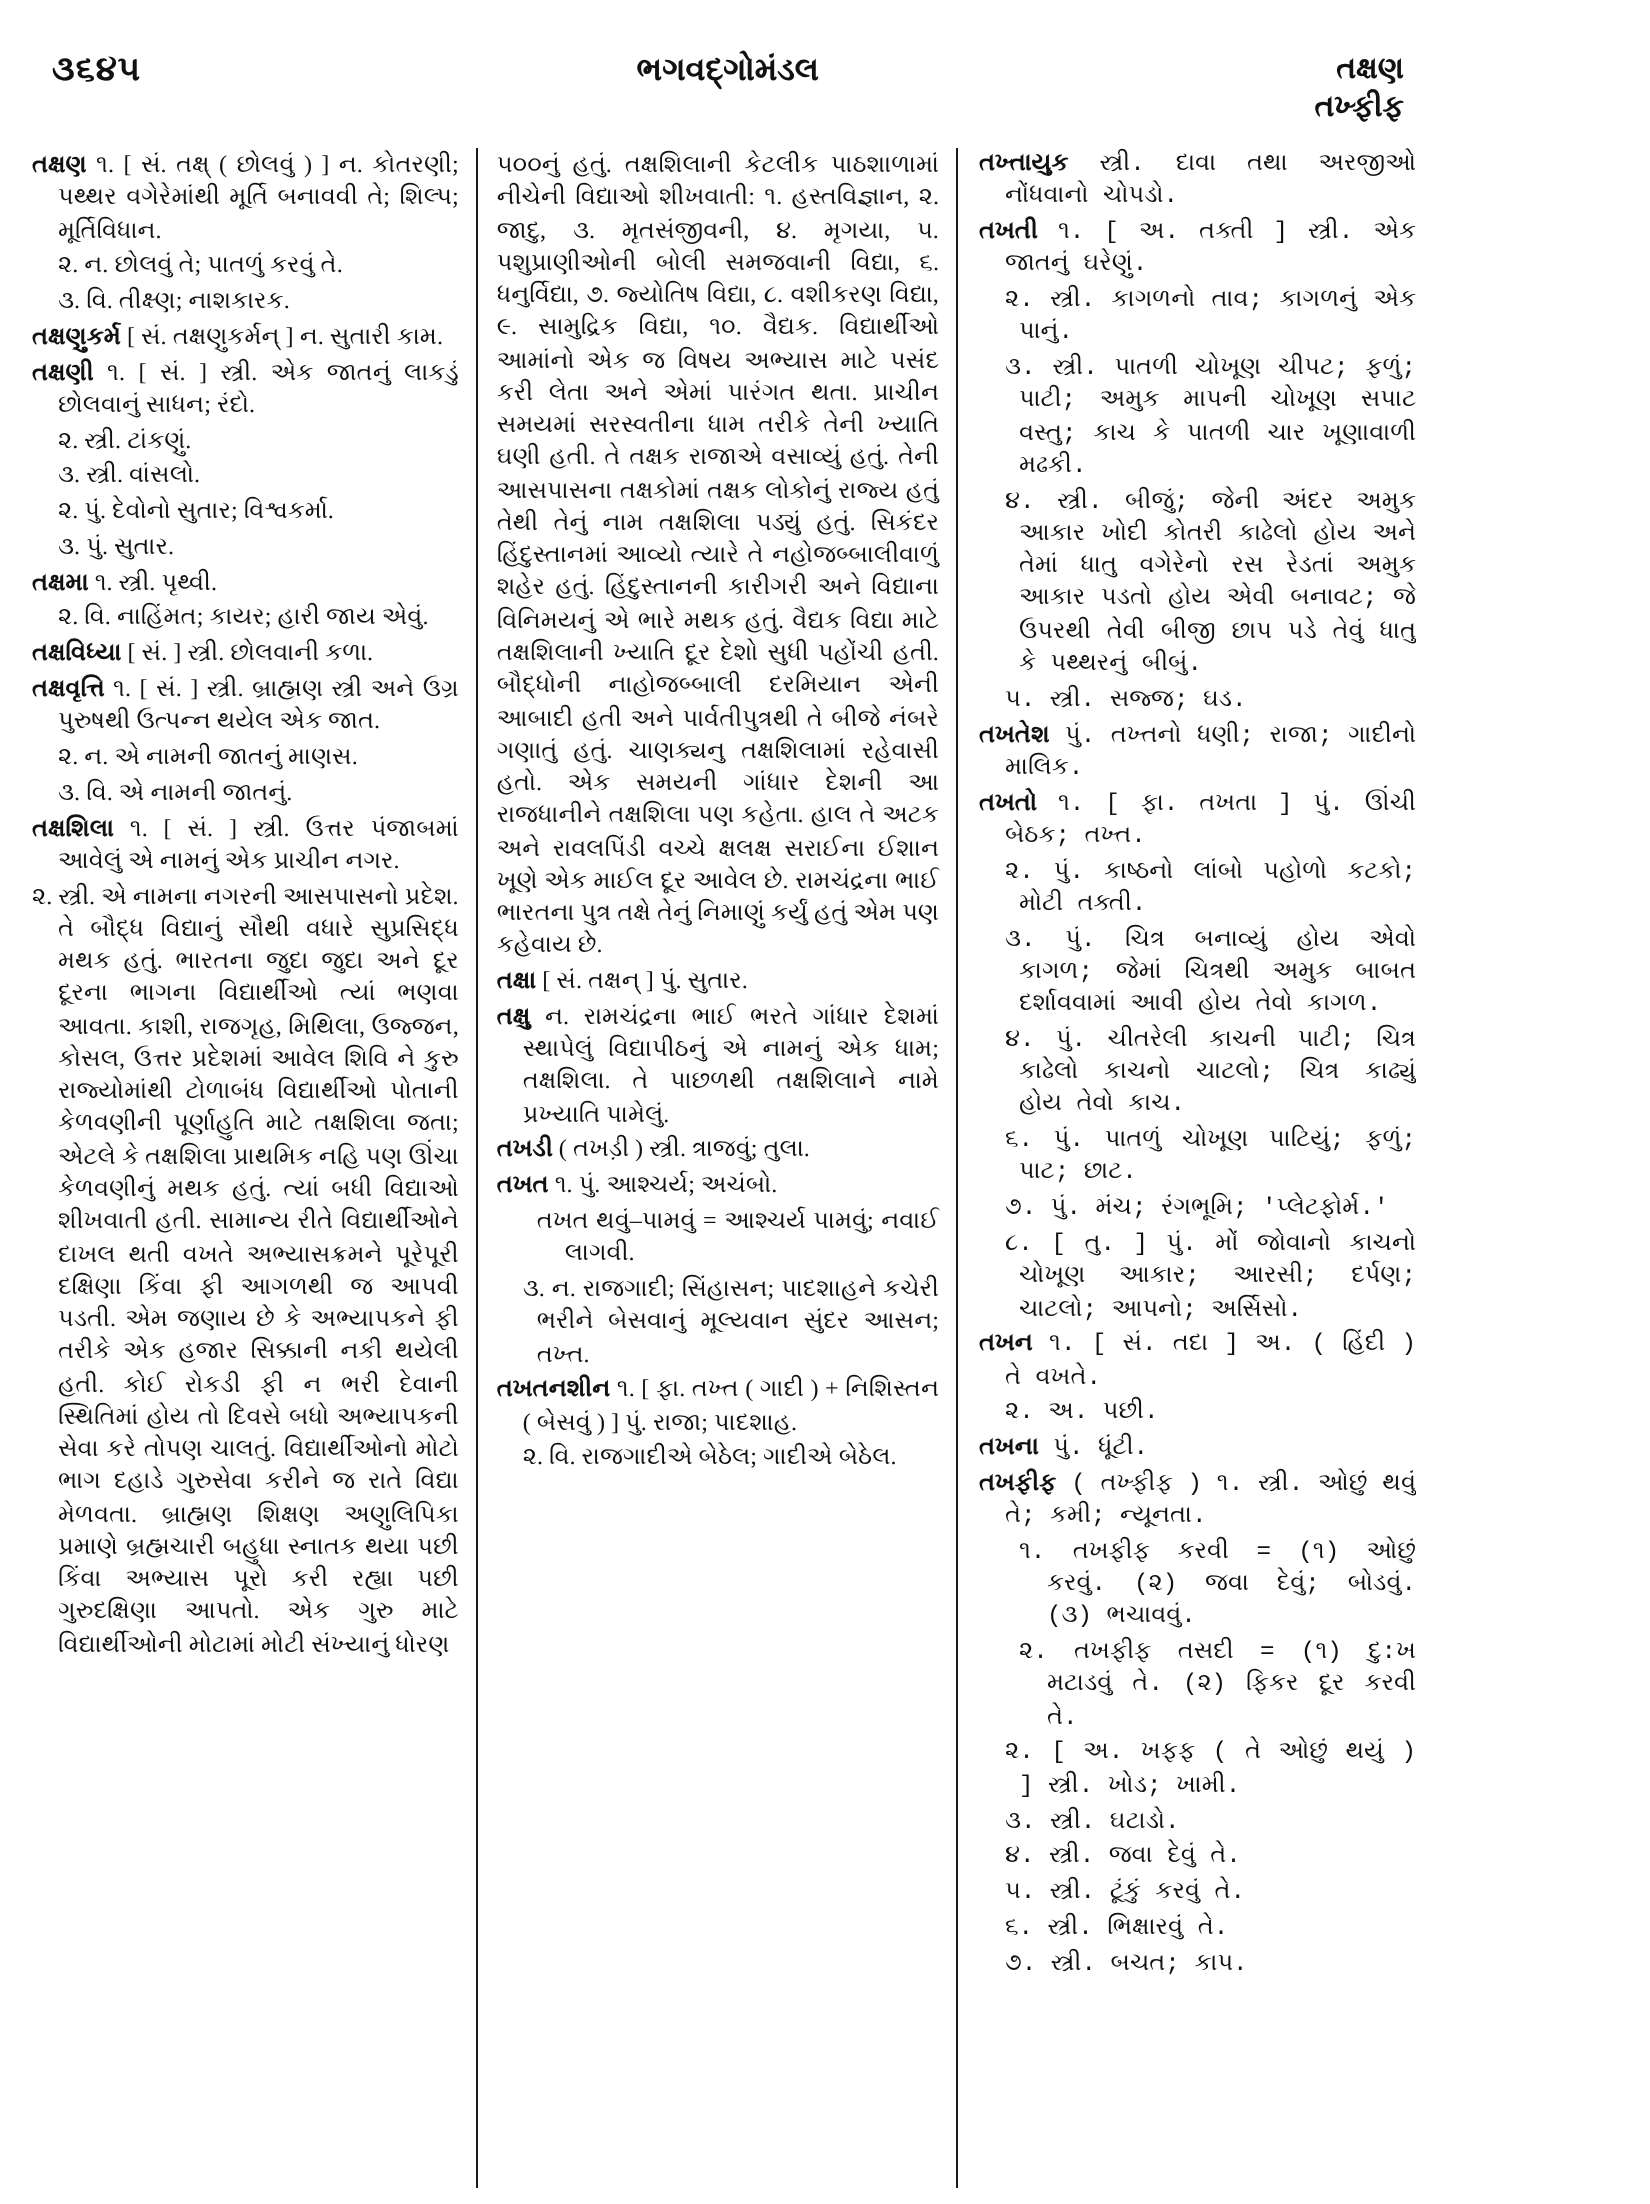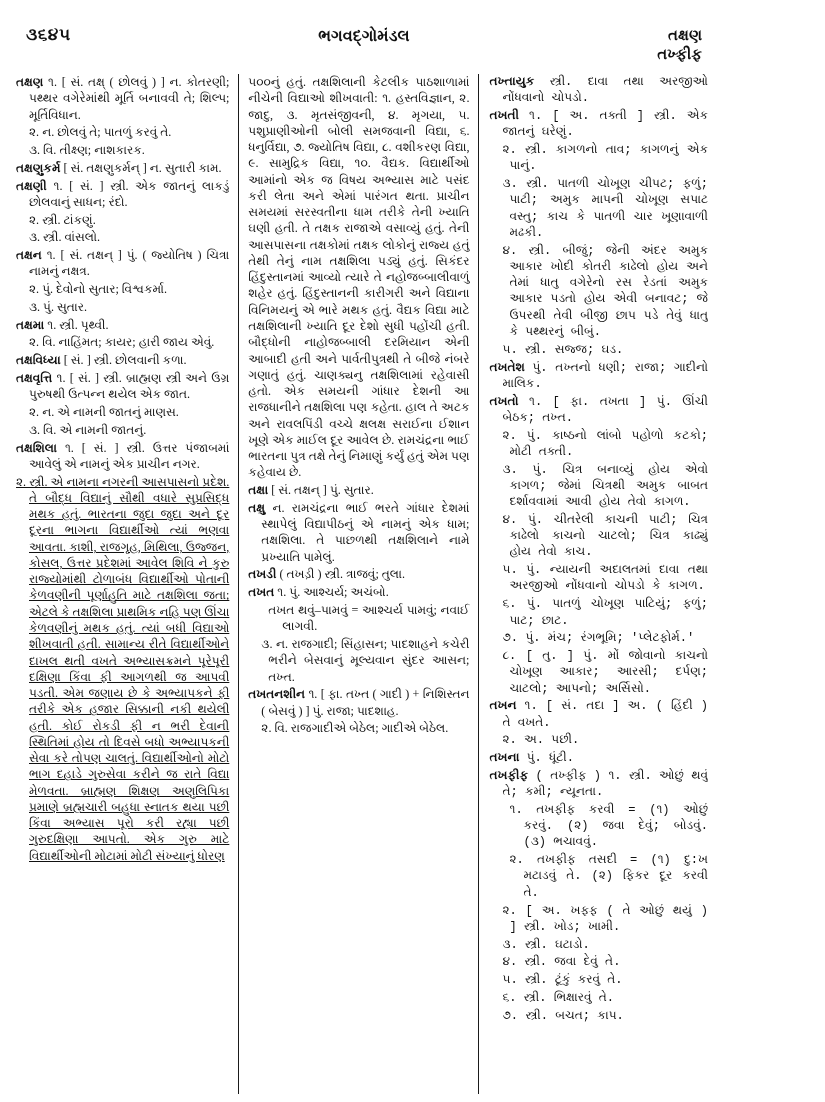--- a/index.html
+++ b/index.html
@@ -95,21 +95,20 @@
   
   .sense {
     margin: 0 0 1.5px 0;
     padding-left: 20px;
     text-indent: -7px;
   }
   .para {
     margin: 0 0 19px 0;
     padding-left: 13px;
     text-indent: -13px;
-    text-decoration: underline;
   }
   .cont {
     margin: 0 0 1.5px 0;
     padding-left: 0;
     text-indent: 0;
   }
   .subex {
     margin: 0 0 1.5px 0;
     padding-left: 34px;
     text-indent: -14px;
@@ -131,21 +130,20 @@
 
   <div class="columns">
     <div class="col col-1">
         <p class="entry hang" id="col1-block-0"><span class="hw">તક્ષણ</span><span> ૧. [ સં. તક્ષ્ ( છોલવું ) ] ન. કોતરણી; પથ્થર વગેરેમાંથી મૂર્તિ બનાવવી તે; શિલ્પ; મૂર્તિવિધાન.</span></p>
         <p class="sense" id="col1-block-1">૨. ન. છોલવું તે; પાતળું કરવું તે.</p>
         <p class="sense" id="col1-block-2">૩. વિ. તીક્ષ્ણ; નાશકારક.</p>
         <p class="entry hang" id="col1-block-3"><span class="hw">તક્ષણુકર્મ</span><span> [ સં. તક્ષણુકર્મન્ ] ન. સુતારી કામ.</span></p>
         <p class="entry hang" id="col1-block-4"><span class="hw">તક્ષણી</span><span> ૧. [ સં. ]  સ્ત્રી. એક જાતનું લાકડું છોલવાનું સાધન; રંદો.</span></p>
         <p class="sense" id="col1-block-5">૨. સ્ત્રી. ટાંકણું.</p>
         <p class="sense" id="col1-block-6">૩. સ્ત્રી. વાંસલો.</p>
-        <p class="entry hang" id="col1-block-7"><span class="hw">તક્ષન</span><span> ૧. [ સં. તક્ષન્ ] પું. ( જ્યોતિષ ) ચિત્રા નામનું નક્ષત્ર.</span></p>
         <p class="sense" id="col1-block-8">૨. પું. દેવોનો સુતાર; વિશ્વકર્મા.</p>
         <p class="sense" id="col1-block-9">૩. પું. સુતાર.</p>
         <p class="entry hang" id="col1-block-10"><span class="hw">તક્ષમા</span><span> ૧. સ્ત્રી. પૃથ્વી.</span></p>
         <p class="sense" id="col1-block-11">૨. વિ. નાહિંમત; કાયર; હારી જાય એવું.</p>
         <p class="entry hang" id="col1-block-12"><span class="hw">તક્ષવિધ્યા</span><span> [ સં. ] સ્ત્રી. છોલવાની કળા.</span></p>
         <p class="entry hang" id="col1-block-13"><span class="hw">તક્ષવૃત્તિ</span><span> ૧. [ સં. ] સ્ત્રી. બ્રાહ્મણ સ્ત્રી અને ઉગ્ર પુરુષથી ઉત્પન્ન થયેલ એક જાત.</span></p>
         <p class="sense" id="col1-block-14">૨. ન. એ નામની જાતનું માણસ.</p>
         <p class="sense" id="col1-block-15">૩. વિ. એ નામની જાતનું.</p>
         <p class="entry hang" id="col1-block-16"><span class="hw">તક્ષશિલા</span><span> ૧. [ સં. ] સ્ત્રી. ઉત્તર પંજાબમાં આવેલું એ નામનું એક પ્રાચીન નગર.</span></p>
         <p class="para" id="col1-block-17">૨. સ્ત્રી. એ નામના નગરની આસપાસનો પ્રદેશ. તે બૌદ્ધ વિદ્યાનું સૌથી વધારે સુપ્રસિદ્ધ મથક હતું. ભારતના જુદા જુદા અને દૂર દૂરના ભાગના વિદ્યાર્થીઓ ત્યાં ભણવા આવતા. કાશી, રાજગૃહ, મિથિલા, ઉજ્જન, કોસલ, ઉત્તર પ્રદેશમાં આવેલ શિવિ ને કુરુ રાજ્યોમાંથી ટોળાબંધ વિદ્યાર્થીઓ પોતાની કેળવણીની પૂર્ણાહુતિ માટે તક્ષશિલા જતા; એટલે કે તક્ષશિલા પ્રાથમિક નહિ પણ ઊંચા કેળવણીનું મથક હતું. ત્યાં બધી વિદ્યાઓ શીખવાતી હતી. સામાન્ય રીતે વિદ્યાર્થીઓને દાખલ થતી વખતે અભ્યાસક્રમને પૂરેપૂરી દક્ષિણા કિંવા ફી આગળથી જ આપવી પડતી. એમ જણાય છે કે અભ્યાપકને ફી તરીકે એક હજાર સિક્કાની નકી થયેલી હતી. કોઈ રોકડી ફી ન ભરી દેવાની સ્થિતિમાં હોય તો દિવસે બધો અભ્યાપકની સેવા કરે તોપણ ચાલતું. વિદ્યાર્થીઓનો મોટો ભાગ દહાડે ગુરુસેવા કરીને જ રાતે વિદ્યા મેળવતા. બ્રાહ્મણ શિક્ષણ અણુલિપિકા પ્રમાણે બ્રહ્મચારી બહુધા સ્નાતક થયા પછી કિંવા અભ્યાસ પૂરો કરી રહ્યા પછી ગુરુદક્ષિણા આપતો. એક ગુરુ માટે વિદ્યાર્થીઓની મોટામાં મોટી સંખ્યાનું ધોરણ</p>
@@ -168,21 +166,20 @@
         <p class="entry hang" id="col3-block-1"><span class="hw">તખતી</span><span> ૧. [ અ. તક્તી ] સ્ત્રી. એક જાતનું ઘરેણું.</span></p>
         <p class="sense" id="col3-block-2">૨. સ્ત્રી. કાગળનો તાવ; કાગળનું એક પાનું.</p>
         <p class="sense" id="col3-block-3">૩. સ્ત્રી. પાતળી ચોખૂણ ચીપટ; ફળું; પાટી; અમુક માપની ચોખૂણ સપાટ વસ્તુ; કાચ કે પાતળી ચાર ખૂણાવાળી મઢકી.</p>
         <p class="sense" id="col3-block-4">૪. સ્ત્રી. બીજું; જેની અંદર અમુક આકાર ખોદી કોતરી કાઢેલો હોય અને તેમાં ધાતુ વગેરેનો રસ રેડતાં અમુક આકાર પડતો હોય એવી બનાવટ; જે ઉપરથી તેવી બીજી છાપ પડે તેવું ધાતુ કે પથ્થરનું બીબું.</p>
         <p class="sense" id="col3-block-5">૫. સ્ત્રી. સજ્જ; ઘડ.</p>
         <p class="entry hang" id="col3-block-6"><span class="hw">તખતેશ</span><span> પું. તખ્તનો ધણી; રાજા; ગાદીનો માલિક.</span></p>
         <p class="entry hang" id="col3-block-7"><span class="hw">તખતો</span><span> ૧. [ ફા. તખતા ] પું. ઊંચી બેઠક; તખ્ત.</span></p>
         <p class="sense" id="col3-block-8">૨. પું. કાષ્ઠનો લાંબો પહોળો કટકો; મોટી તક્તી.</p>
         <p class="sense" id="col3-block-9">૩. પું. ચિત્ર બનાવ્યું હોય એવો કાગળ; જેમાં ચિત્રથી અમુક બાબત દર્શાવવામાં આવી હોય તેવો કાગળ.</p>
         <p class="sense" id="col3-block-10">૪. પું. ચીતરેલી કાચની પાટી; ચિત્ર કાઢેલો કાચનો ચાટલો; ચિત્ર કાઢ્યું હોય તેવો કાચ.</p>
-        <p class="sense" id="col3-block-11">૫. પું. ન્યાયની અદાલતમાં દાવા તથા અરજીઓ નોંધવાનો ચોપડો કે કાગળ.</p>
         <p class="sense" id="col3-block-12">૬. પું. પાતળું ચોખૂણ પાટિયું; ફળું; પાટ; છાટ.</p>
         <p class="sense" id="col3-block-13">૭. પું. મંચ; રંગભૂમિ; 'પ્લેટફોર્મ.'</p>
         <p class="sense" id="col3-block-14">૮. [ તુ. ] પું. મોં જોવાનો કાચનો ચોખૂણ આકાર;  આરસી;  દર્પણ;  ચાટલો;  આપનો; અર્સિસો.</p>
         <p class="entry hang" id="col3-block-15"><span class="hw">તખન</span><span> ૧. [ સં. તદા ] અ. ( હિંદી ) તે વખતે.</span></p>
         <p class="sense" id="col3-block-16">૨. અ. પછી.</p>
         <p class="entry hang" id="col3-block-17"><span class="hw">તખના</span><span> પું. ધૂંટી.</span></p>
         <p class="entry hang" id="col3-block-18"><span class="hw">તખફીફ</span><span> ( તખ્ફીફ ) ૧. સ્ત્રી. ઓછું થવું તે; કમી; ન્યૂનતા.</span></p>
         <p class="subex" id="col3-block-19">૧. તખફીફ કરવી = (૧) ઓછું કરવું. (૨) જવા દેવું; બોડવું. (૩) ભચાવવું.</p>
         <p class="subex" id="col3-block-20">૨. તખફીફ તસદી = (૧) દુ:ખ મટાડવું તે. (૨) ફિકર દૂર કરવી તે.</p>
         <p class="sense" id="col3-block-21">૨. [ અ. ખફફ ( તે ઓછું થયું ) ] સ્ત્રી. ખોડ; ખામી.</p>

